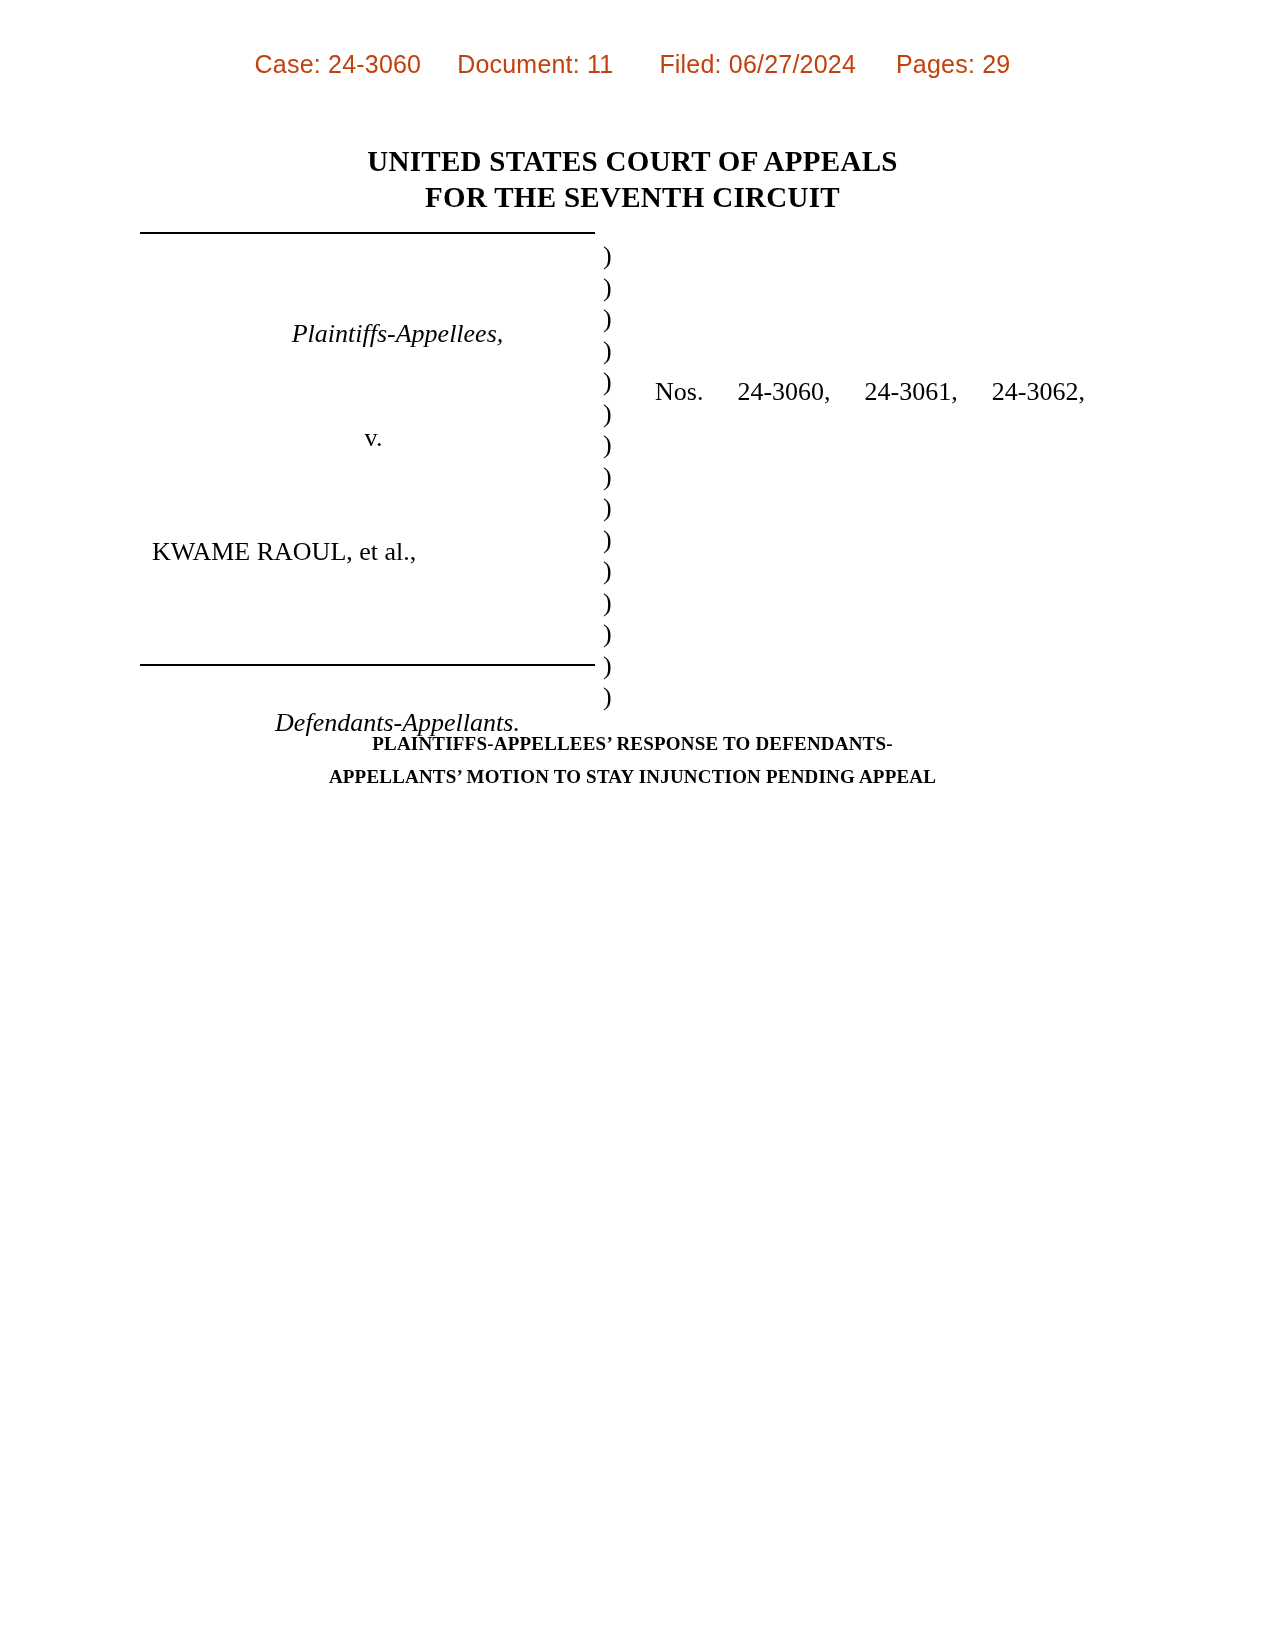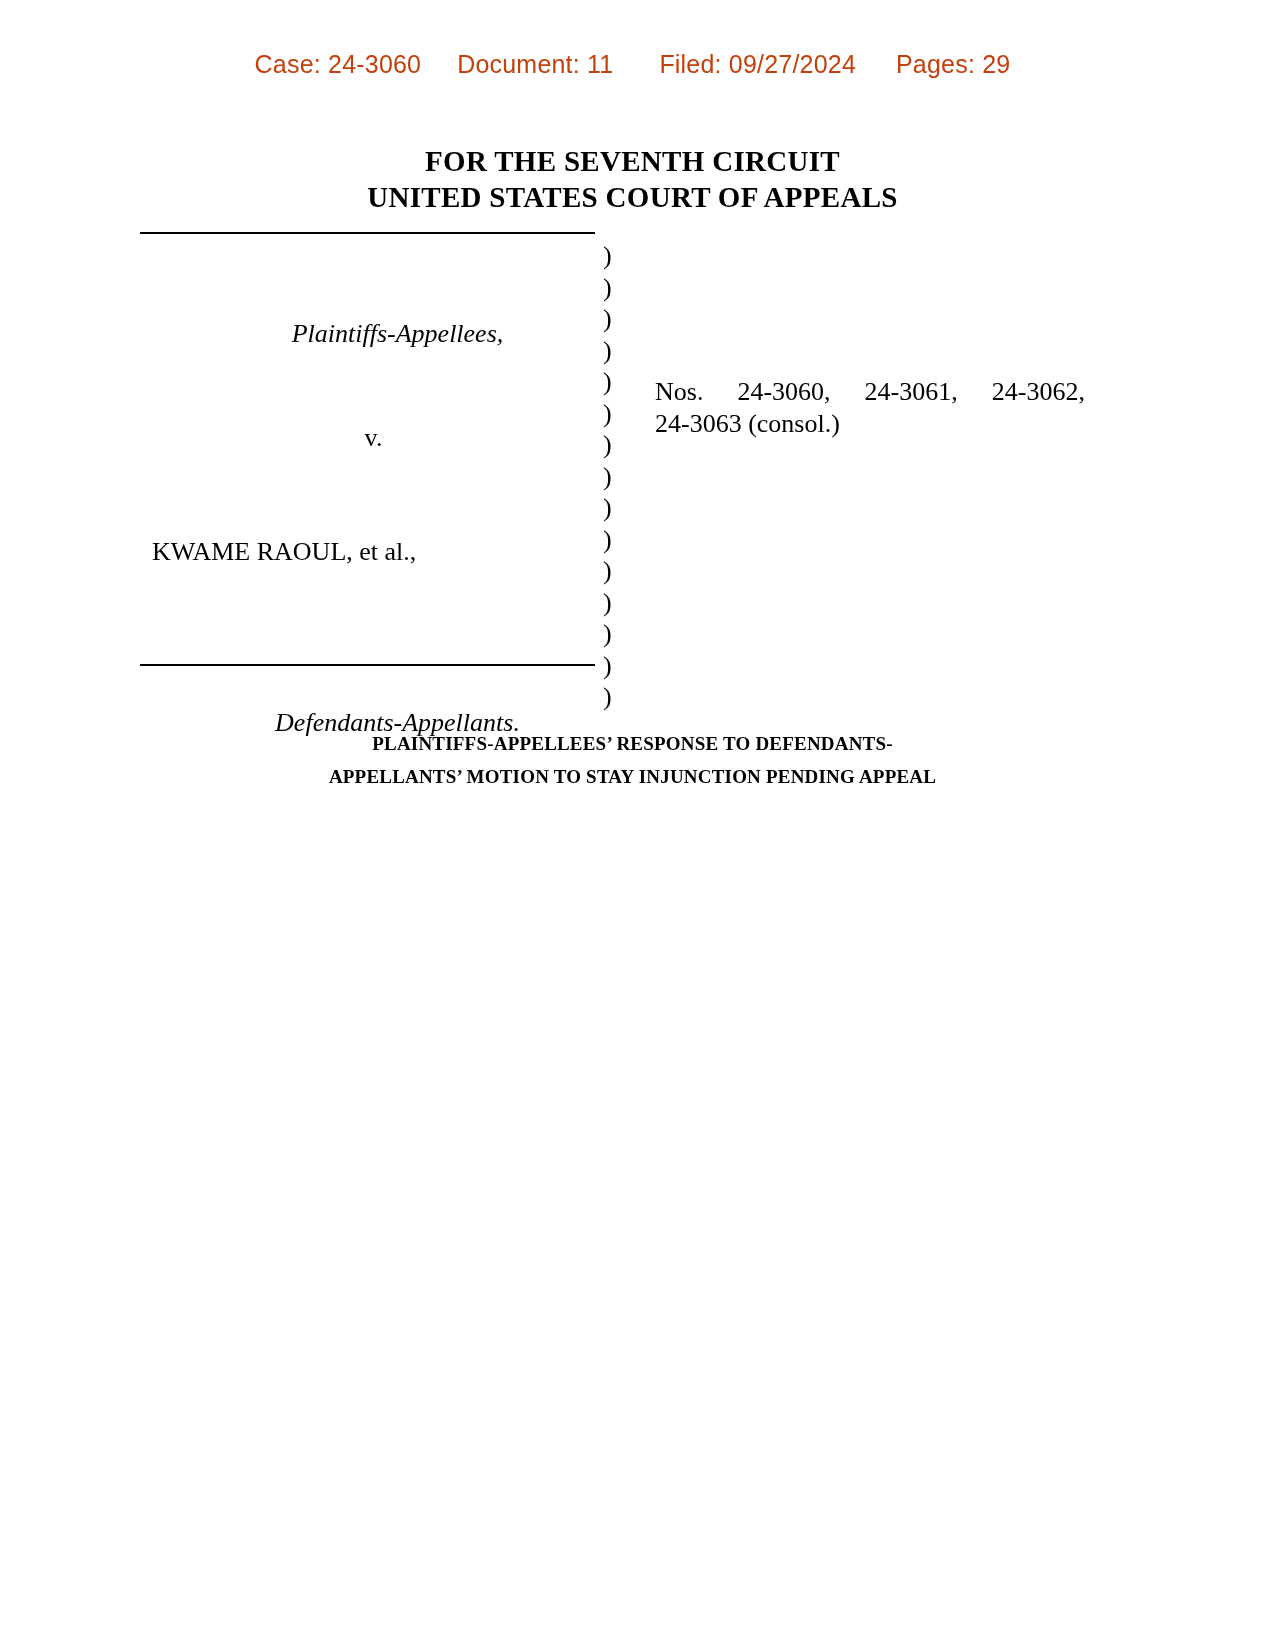--- a/index.html
+++ b/index.html
@@ -144,28 +144,28 @@
 </head>
 <body>
 
 <div class="page">
 
   <div class="ecf-stamp">
     <span class="field">Case: 24-3060</span>
     <span class="ecf-gap-1"></span>
     <span class="field">Document: 11</span>
     <span class="ecf-gap-2"></span>
-    <span class="field">Filed: 09/27/2024</span>
+    <span class="field">Filed: 06/27/2024</span>
     <span class="ecf-gap-3"></span>
     <span class="field">Pages: 29</span>
   </div>
 
   <div class="court-heading">
+    <div>UNITED STATES COURT OF APPEALS</div>
     <div>FOR THE SEVENTH CIRCUIT</div>
-    <div>UNITED STATES COURT OF APPEALS</div>
   </div>
 
   <div class="caption">
 
     <div class="caption-rule"></div>
 
     <div class="caption-body">
 
       <div class="caption-left">
         <div class="sp-40"></div>
@@ -197,21 +197,20 @@
           <span>)</span>
         </div>
 
       <div class="caption-right">
         <div class="case-nos-line1">
           <span>Nos.</span>
           <span>24-3060,</span>
           <span>24-3061,</span>
           <span>24-3062,</span>
         </div>
-        <div class="case-nos-line2">24-3063 (consol.)</div>
       </div>
 
     </div>
 
     <div class="caption-rule"></div>
   </div>
 
   <div class="doc-title">
     <div>PLAINTIFFS-APPELLEES’ RESPONSE TO DEFENDANTS-</div>
     <div>APPELLANTS’ MOTION TO STAY INJUNCTION PENDING APPEAL</div>

